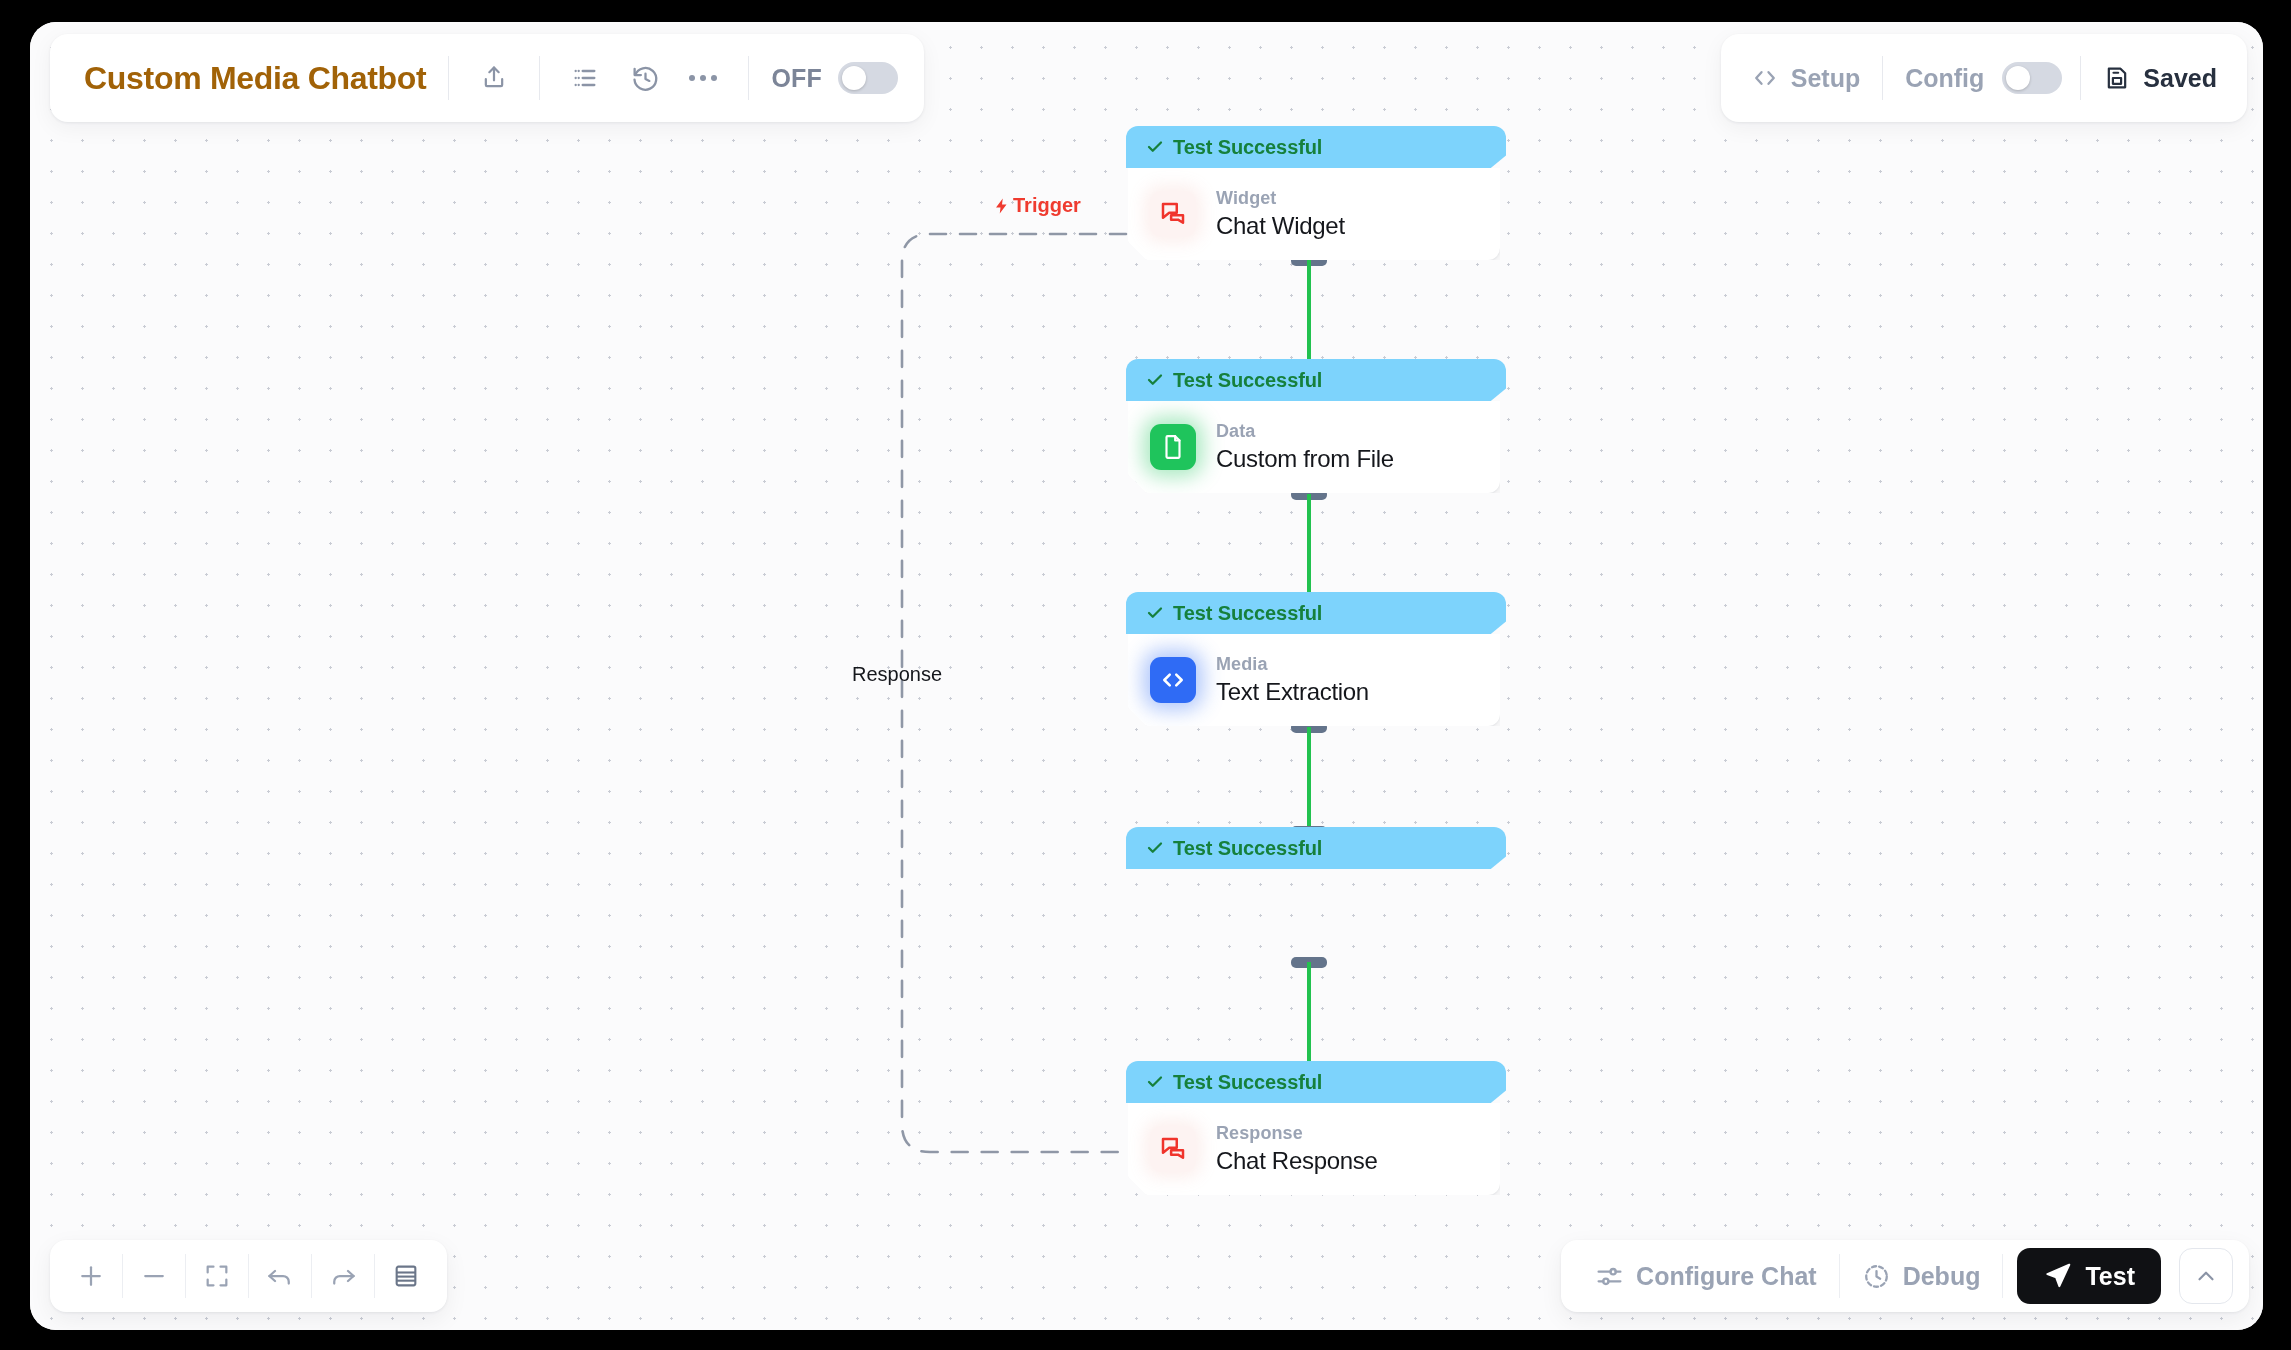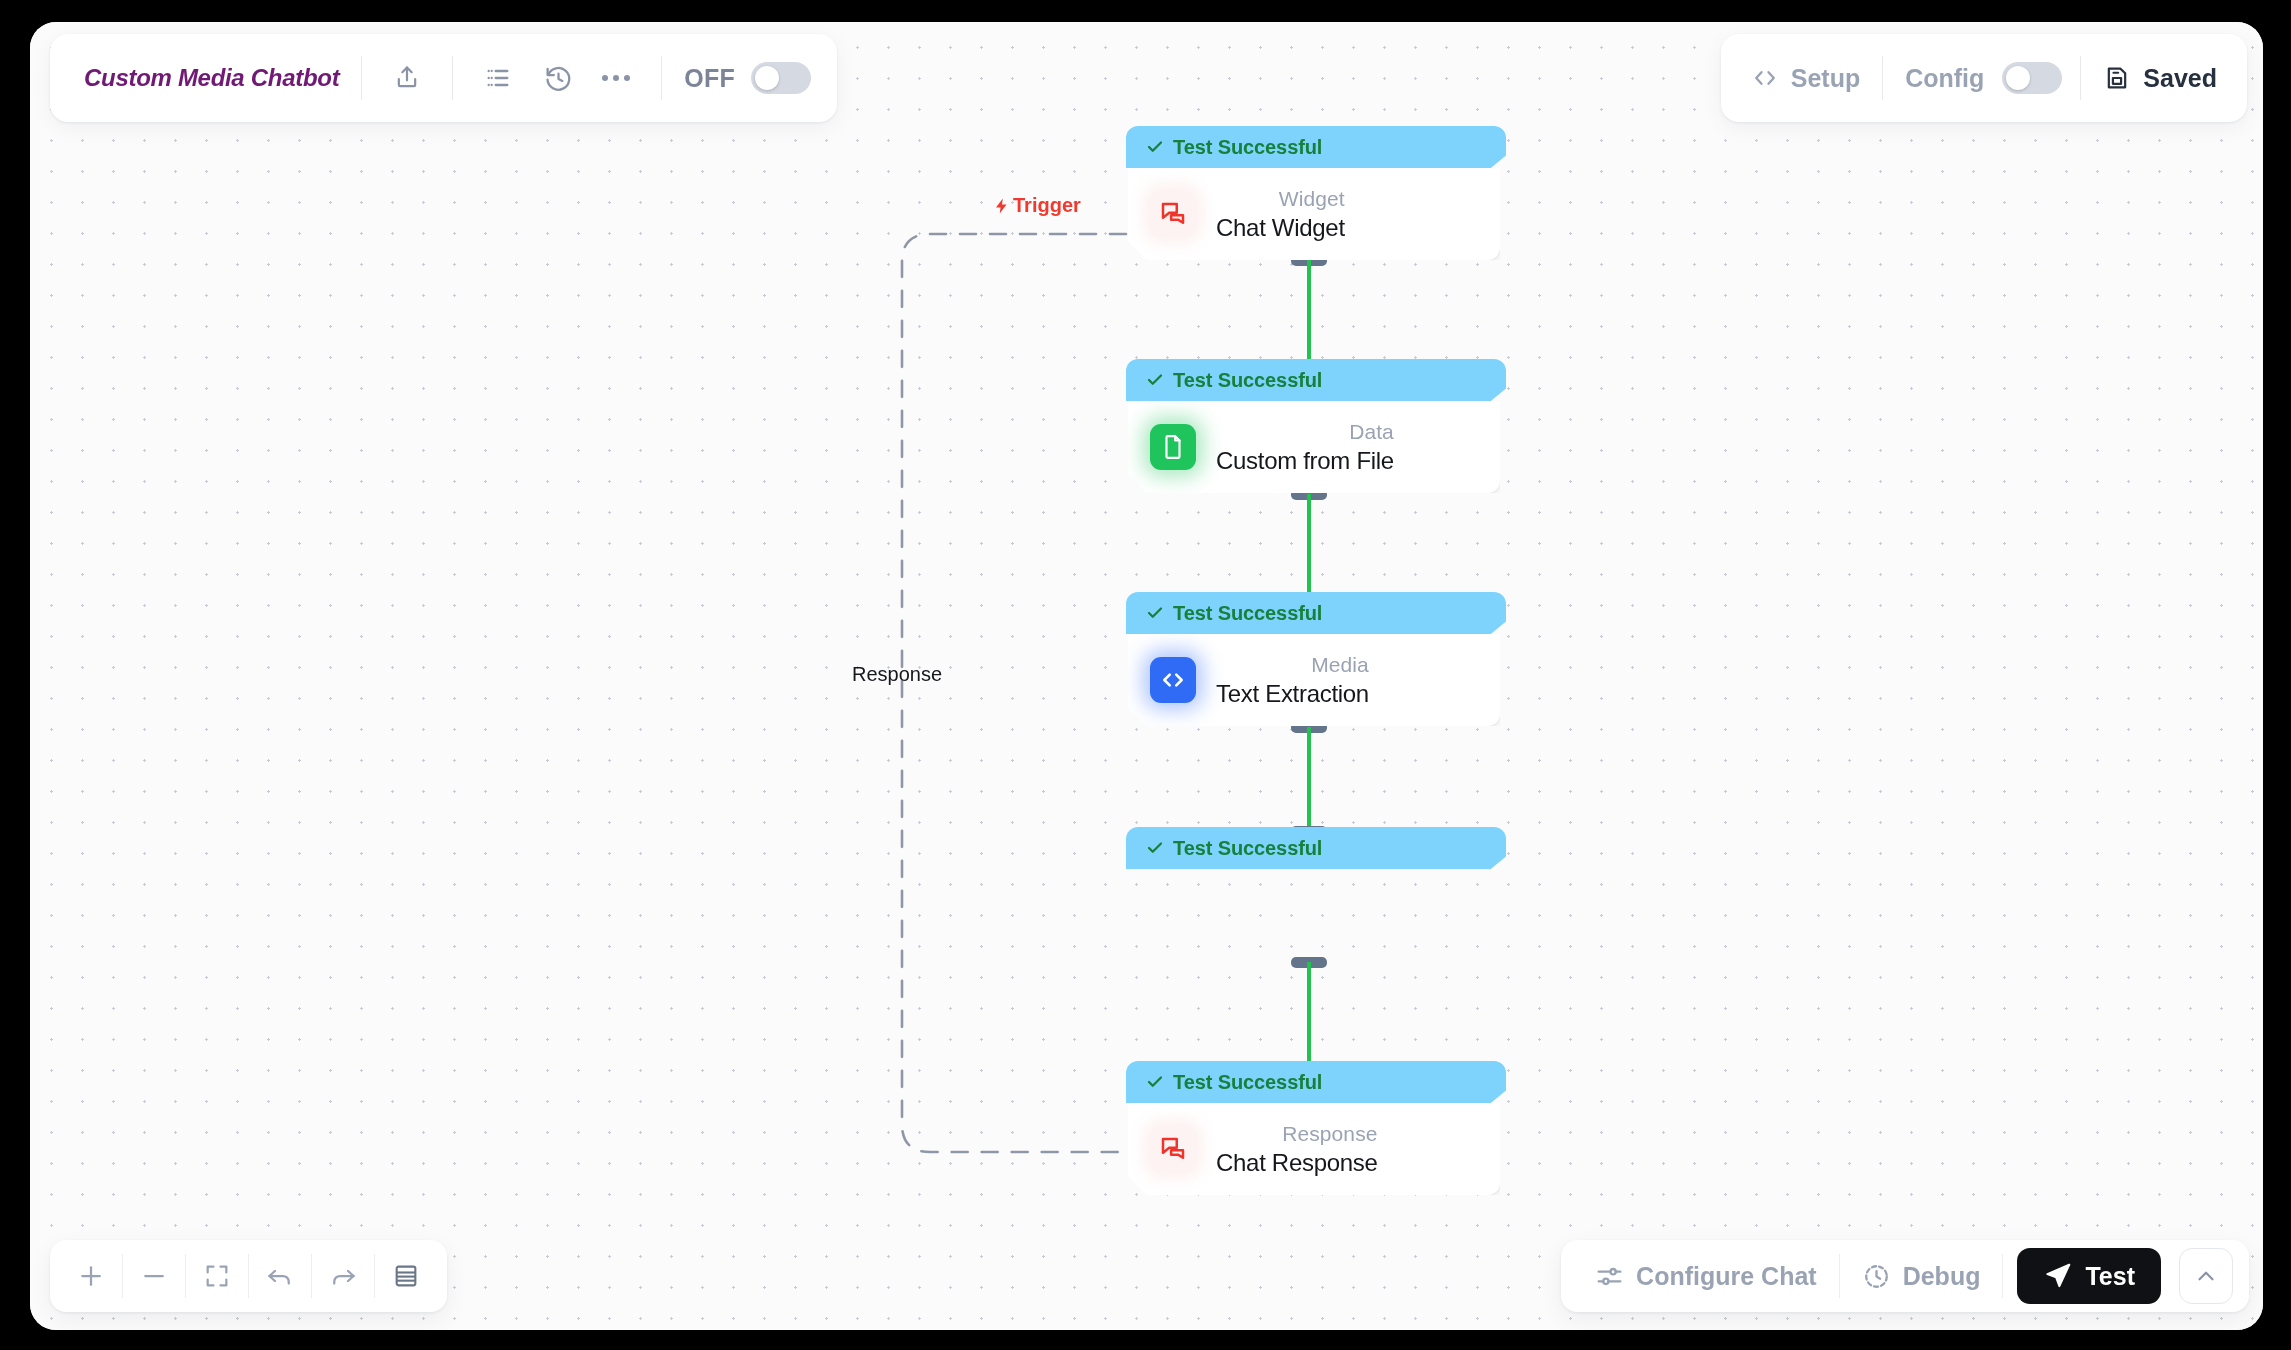--- a/index.html
+++ b/index.html
@@ -32,22 +32,22 @@
     background: #ffffff;
     border-radius: 18px;
     box-shadow: 0 1px 3px rgba(17,24,39,.07), 0 6px 22px rgba(17,24,39,.05);
     display: flex; align-items: center;
     height: 88px;
   }
   #hdr-left { left: 20px; top: 12px; padding: 0 26px 0 34px; }
   #hdr-right { right: 16px; top: 12px; padding: 0 26px; }
 
   .wf-title {
-    font-size: 24px; font-weight: 700; color: #701a75;
-    letter-spacing: -.3px; white-space: nowrap; font-style: italic;
+    font-size: 32px; font-weight: 700; color: #a16207;
+    letter-spacing: -.3px; white-space: nowrap;
   }
   .vsep { width: 1px; height: 44px; background: #e7e9ee; margin: 0 22px; flex: none; }
   .vsep.tight { margin: 0 18px; }
 
   .ic-btn {
     display: flex; align-items: center; justify-content: center;
     width: 46px; height: 46px; border-radius: 10px;
     color: #8b94a6; cursor: pointer; flex: none;
   }
   .ic-btn svg { display: block; }
@@ -109,21 +109,21 @@
     width: 46px; height: 46px; border-radius: 11px; flex: none;
     display: flex; align-items: center; justify-content: center;
   }
   .nicon.red   { background: #f03a35; box-shadow: 0 0 20px 7px rgba(240,58,53,.33); }
   .nicon.green { background: #1fc45c; box-shadow: 0 0 20px 7px rgba(31,196,92,.38); }
   .nicon.blue  { background: #2f6bf5; box-shadow: 0 0 20px 7px rgba(47,107,245,.38); }
   .nicon.plain { background: #fdf3f2; box-shadow: 0 0 16px 6px rgba(252,238,236,.9); }
   .nicon svg { display: block; }
 
   .ntxt { display: flex; flex-direction: column; gap: 3px; min-width: 0; }
-  .ncat { font-size: 21px; color: #9aa3b4; font-weight: 400; letter-spacing: .1px; text-align: right; }
+  .ncat { font-size: 18px; color: #9aa3b4; font-weight: 700; letter-spacing: .1px; }
   .nname { font-size: 24px; font-weight: 400; color: #15171c; letter-spacing: -.3px; white-space: nowrap; }
 
   
   .edge { position: absolute; width: 4px; background: #22c24f; left: 0; }
   .handle {
     position: absolute; width: 36px; height: 11px; border-radius: 5px;
     background: #64748b; left: -16px;
   }
   #edges-layer { position: absolute; inset: 0; pointer-events: none; }
   #dash-layer { position: absolute; inset: 0; }

